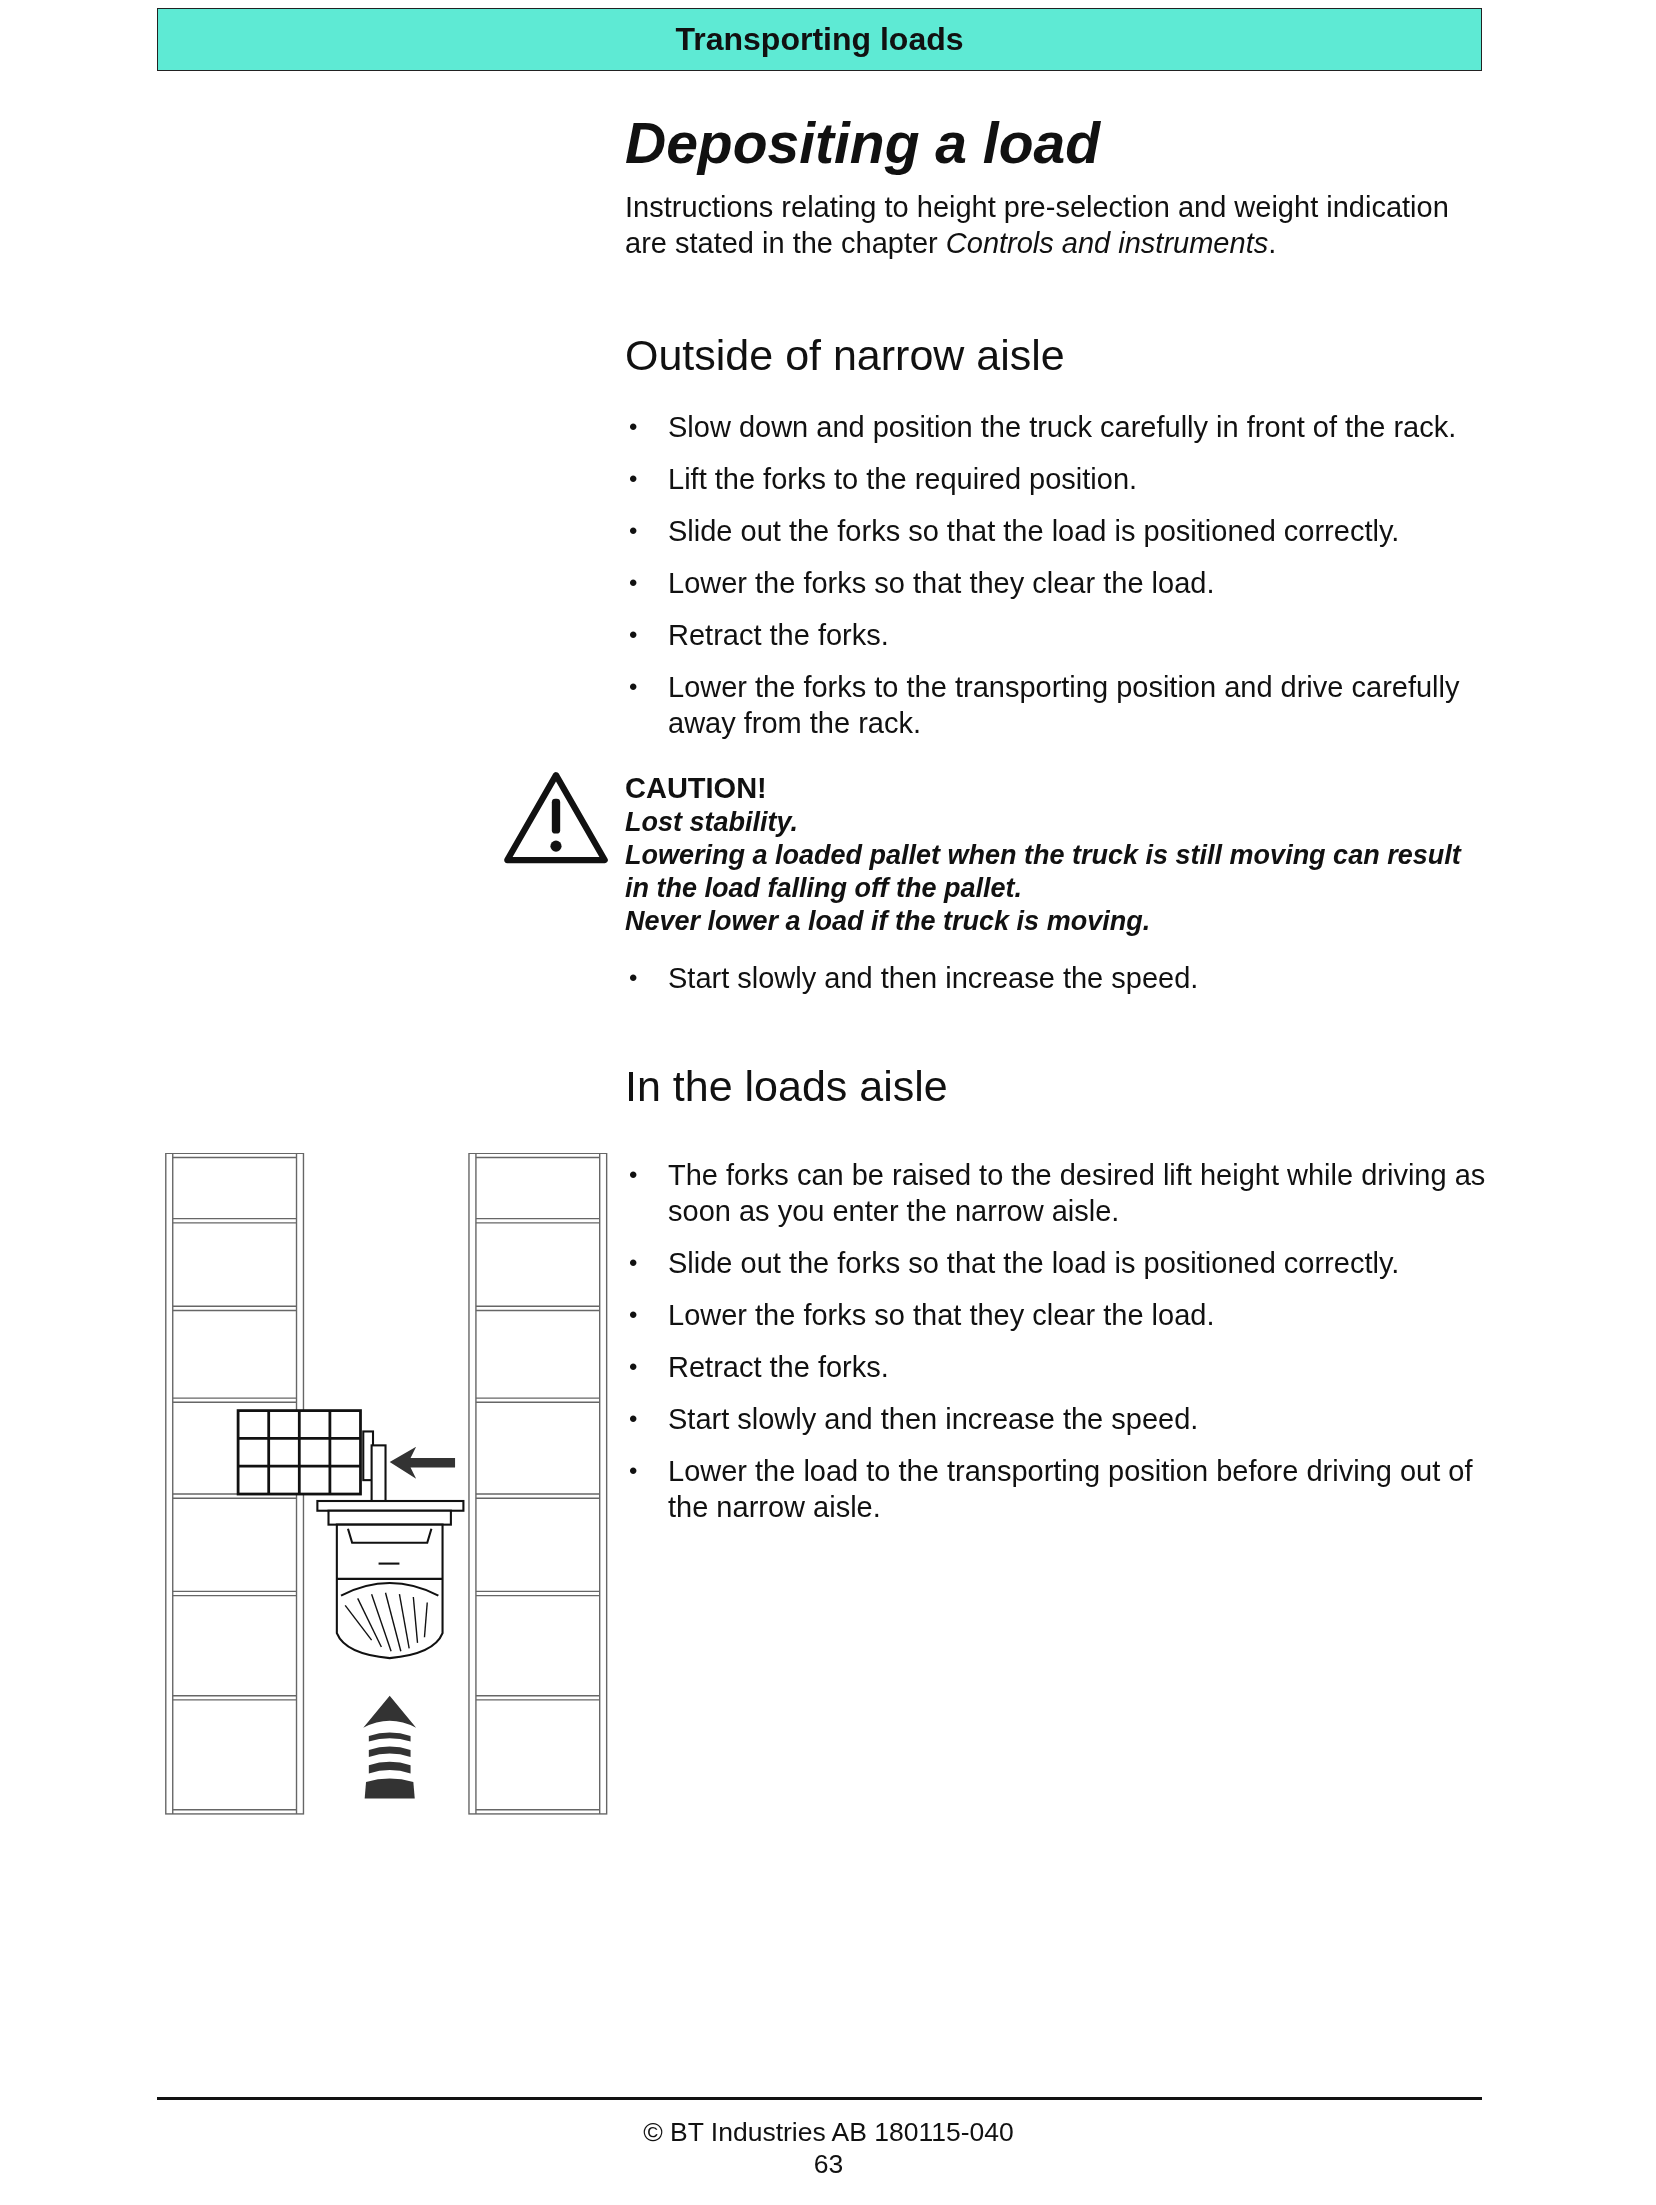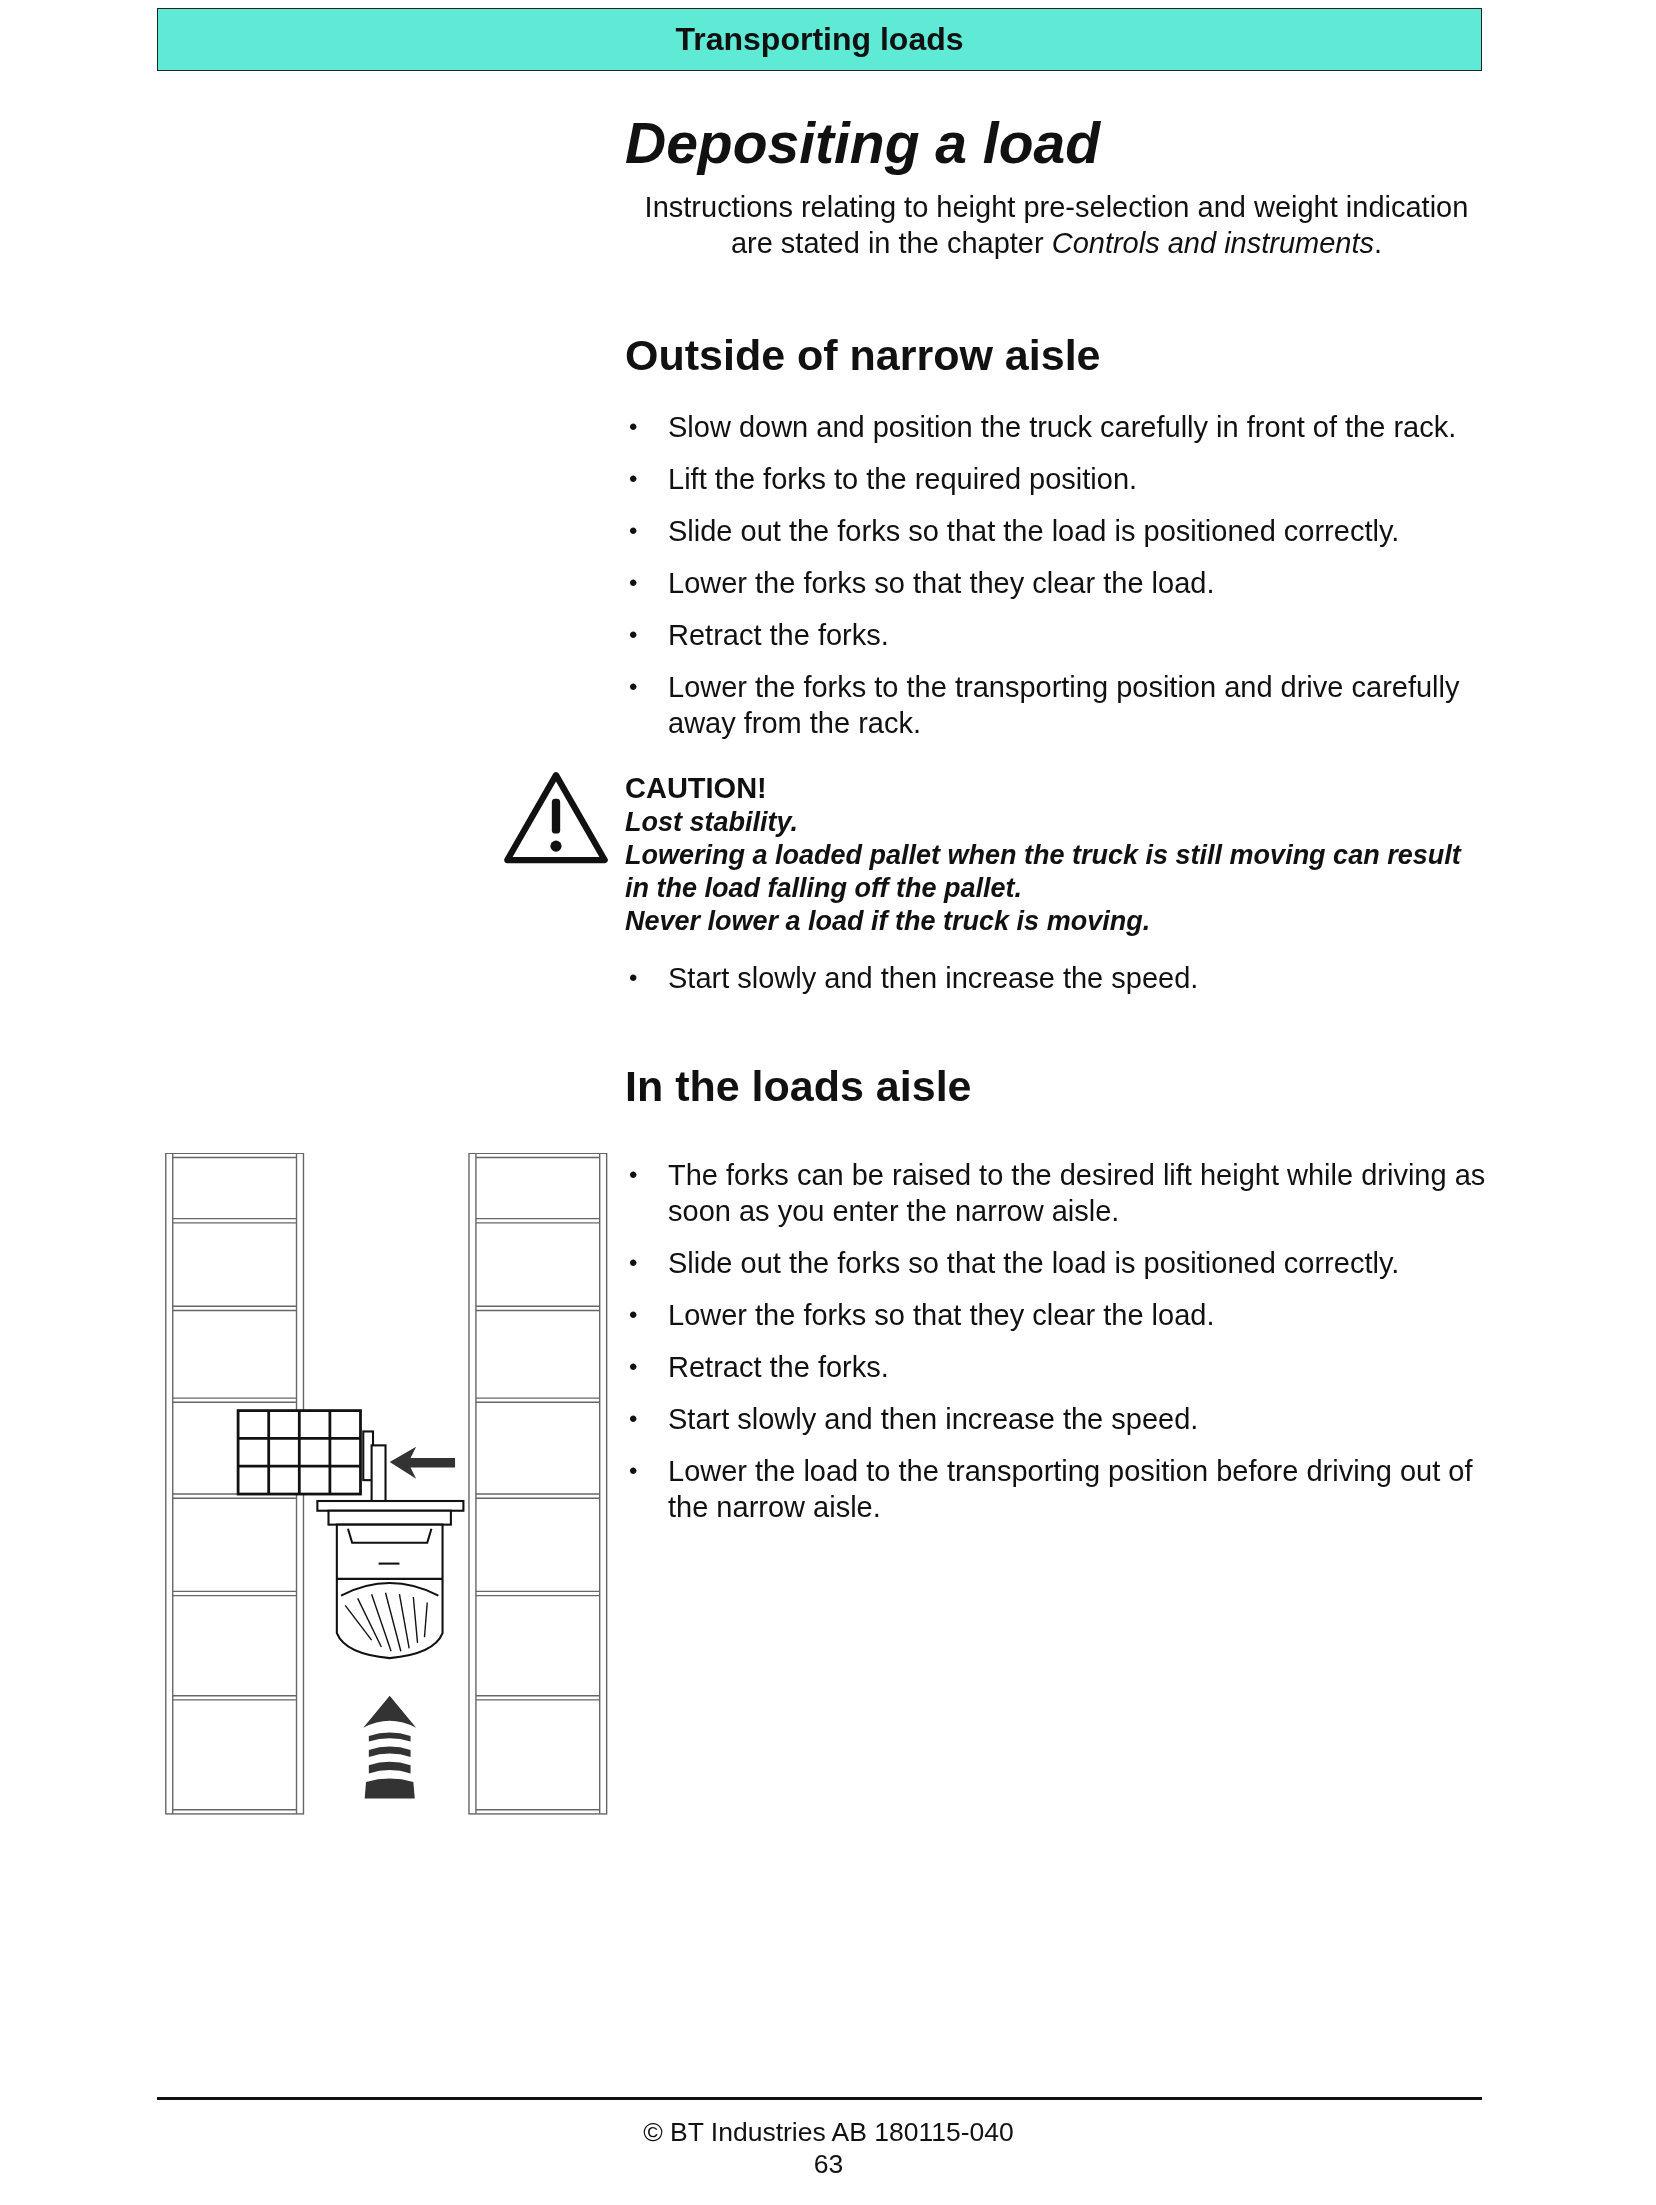--- a/index.html
+++ b/index.html
@@ -1,21 +1,21 @@
 <!DOCTYPE html>
 <html style="font-size:11px"><head>
 <meta charset="utf-8">
 <style>
   html, body { margin:0; padding:0; background:#fff; }
   body { width:1657px; height:2205px; position:relative; font-family:"Liberation Sans", sans-serif; color:#111; overflow:hidden; }
   .header-bar { position:absolute; left:157px; top:8.4px; width:1325px; height:63px; background:#5eead4; border:1.4px solid #222; box-sizing:border-box; display:flex; align-items:center; justify-content:center; }
   .header-bar span { font-weight:bold; font-size:32px; }
   h1 { position:absolute; left:625px; top:110px; margin:0; font-size:57px; font-weight:bold;font-style:italic; }
-  .intro { position:absolute; left:625px; top:189px; width:863px; font-size:29px; line-height:36px; margin:0;text-align:center; }
-  h2 { margin:0; font-size:43px; font-weight:bold; position:absolute; left:625px; }
+  .intro { position:absolute; left:625px; top:189px; width:863px; font-size:29px; line-height:36px; margin:0; }
+  h2 { margin:0; font-size:43px; font-weight:normal; position:absolute; left:625px; }
   ul { list-style:none; margin:4px; padding:0; position:absolute; left:625px; width:863px; }
   li { position:relative; padding-left:39px; font-size:29px; line-height:36px; margin-bottom:16px; }
   li::before { content:"•"; position:absolute; left:0; top:0; font-size:24px; }
   .caution { position:absolute; left:625px; top:771px; width:863px; }
   .caution .title { font-weight:bold; font-size:29px; line-height:35px; }
   .caution .body { font-weight:bold; font-style:italic; font-size:27px; line-height:33px; }
   .warn-icon { position:absolute; left:503px; top:771px; width:106px; height:96px; }
   .figure { position:absolute; left:163px; top:1153px; width:452px; height:696px; }
   .footer-line { position:absolute; left:157px; top:2097px; width:1325px; height:2.8px; background:#111; }
   .footer { position:absolute; left:0; width:1657px; text-align:center; font-size:26.5px;margin-top:9px; }

